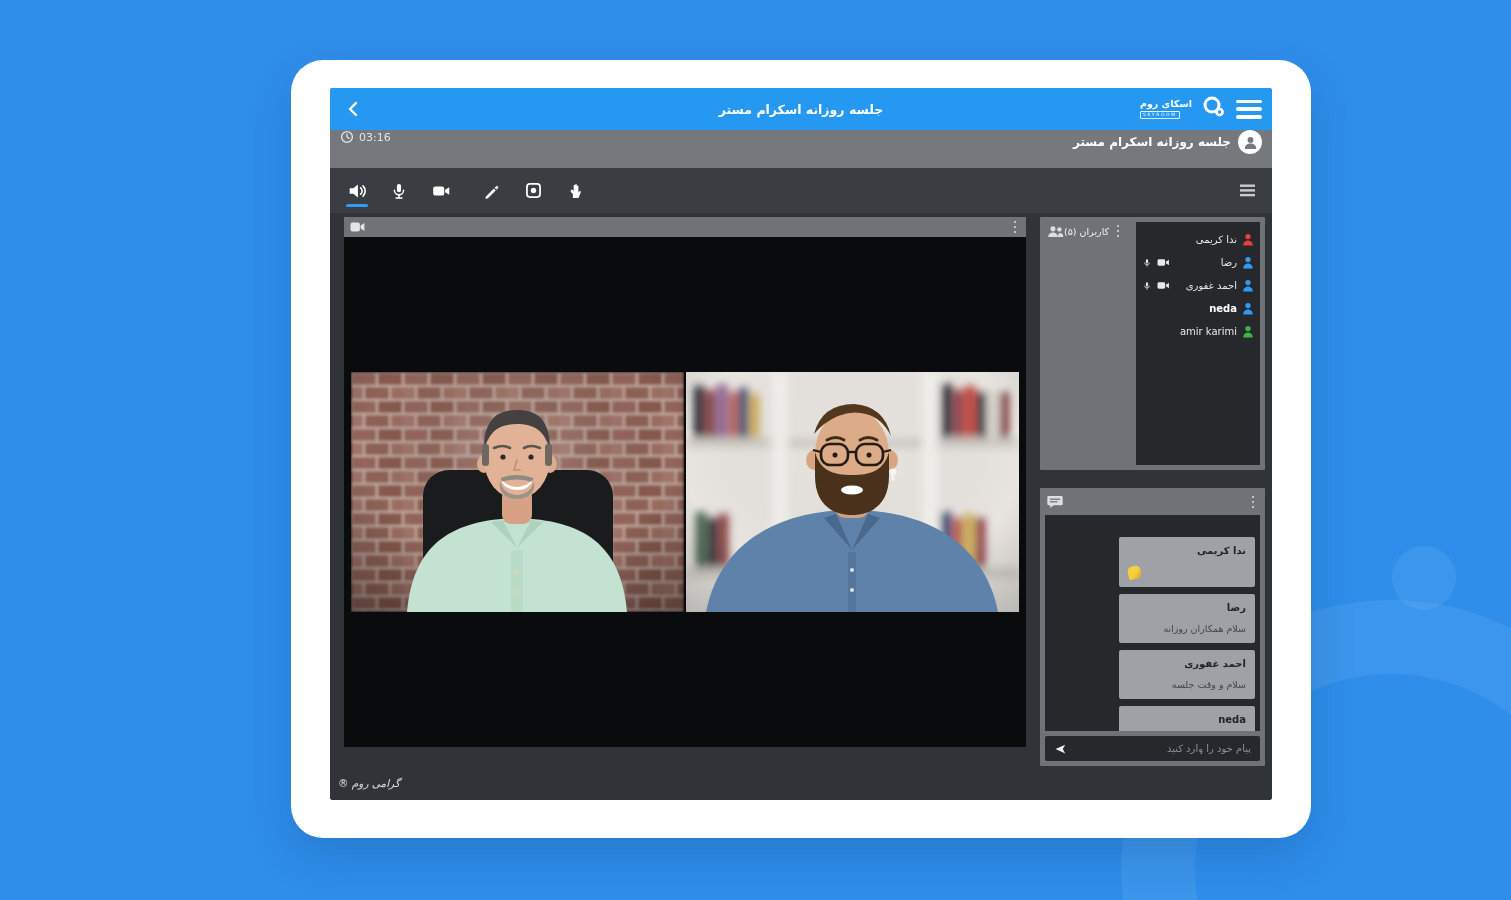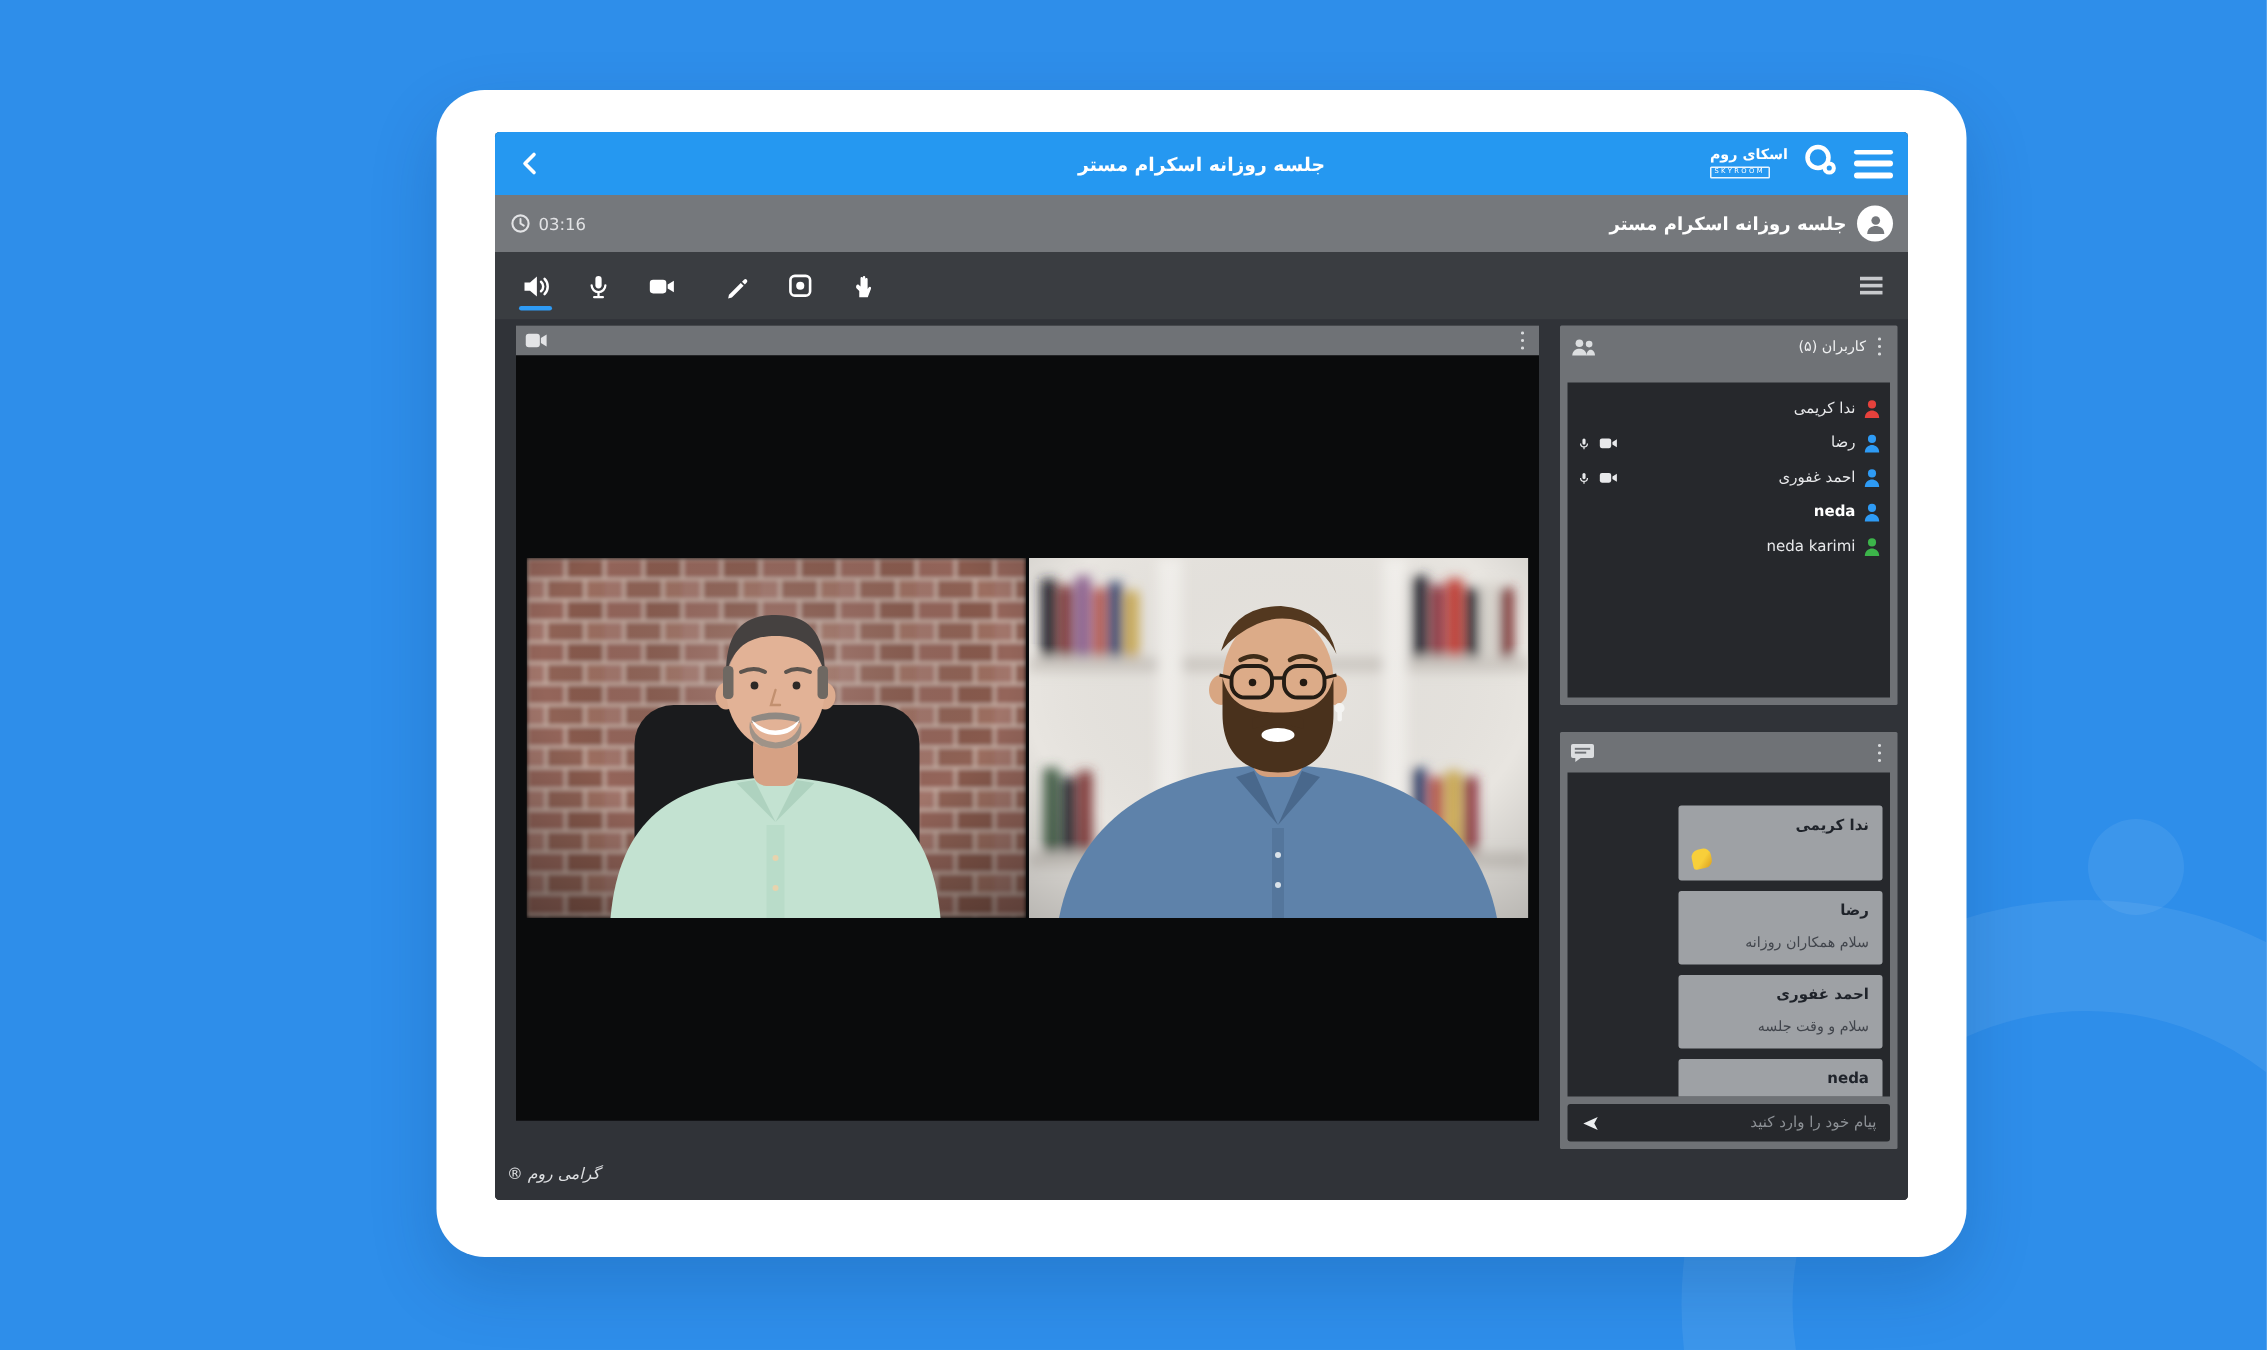--- a/index.html
+++ b/index.html
@@ -17,21 +17,21 @@
   .back-btn{position:absolute;left:10px;top:8px;width:26px;height:26px;display:flex;align-items:center;justify-content:center;cursor:pointer;}
   .app-title{color:#fff;font-size:12.5px;font-weight:bold;direction:rtl;}
   .header-right{position:absolute;right:10px;top:0;height:42px;display:flex;align-items:center;gap:9px;}
   .brand{display:flex;flex-direction:column;align-items:flex-start;line-height:1;}
   .brand-fa{color:#fff;font-size:9.5px;font-weight:bold;direction:rtl;}
   .brand-en{margin-top:2px;color:#fff;font-size:4.5px;letter-spacing:1.6px;border:1px solid rgba(255,255,255,.9);padding:1px 2px;border-radius:1px;}
   .burger{width:26px;height:19px;display:flex;flex-direction:column;justify-content:space-between;cursor:pointer;}
   .burger i{display:block;height:3.6px;background:#fff;border-radius:2px;}
 
   
-  .status-bar{height:38px;background:#75787c;display:flex;align-items:center;padding:0 10px;color:#e2e3e5;}
+  .status-bar{height:38px;background:#75787c;display:flex;align-items:flex-start;padding:0 10px;color:#e2e3e5;}
   .timer-wrap{display:flex;align-items:center;gap:5px;}
   .timer-text{font-size:11px;color:#e2e3e5;}
   .room-wrap{margin-left:auto;display:flex;align-items:center;gap:7px;}
   .room-title{font-size:12px;font-weight:bold;color:#fff;direction:rtl;}
   .avatar{width:24px;height:24px;border-radius:50%;background:#fff;display:flex;align-items:center;justify-content:center;}
 
   
   .toolbar{height:45px;background:#3a3d41;display:flex;align-items:center;padding:0 10px;position:relative;}
   .tool-btn{width:34px;height:34px;display:flex;align-items:center;justify-content:center;position:relative;cursor:pointer;margin-right:8px;}
   .tool-btn.active::after{content:"";position:absolute;left:6px;right:6px;bottom:1px;height:3px;background:#2e9bf5;border-radius:2px;}
@@ -46,21 +46,21 @@
 
   .video-panel{position:absolute;left:14px;top:4px;width:682px;height:530px;background:#0a0b0c;}
   .video-body{position:absolute;top:20px;left:0;right:0;bottom:0;background:#0a0b0c;display:flex;align-items:center;justify-content:center;gap:2px;}
   .feed{width:333px;height:240px;background:#000;overflow:hidden;}
   .feed svg{display:block;}
 
   .app-watermark{position:absolute;left:8px;top:564px;color:#eceef0;font-size:10.5px;font-style:italic;opacity:.92;direction:rtl;}
 
   .right-col{position:absolute;left:710px;top:4px;width:225px;}
   .side-panel{background:#6f7276;padding:5px;border-radius:1px;}
-  .participants-panel{height:253px;display:flex;flex-direction:column;gap:11px;}
+  .participants-panel{height:253px;display:flex;flex-direction:row;gap:11px;}
   .participants-panel .panel-head,.chat-panel .panel-head{background:none;padding:0 2px;height:18px;margin-bottom:4px;}
   .panel-title{margin-left:auto;color:#f0f1f2;font-size:9.5px;direction:rtl;margin-right:4px;}
   .panel-body{flex:1;background:#26282c;overflow:hidden;}
   .p-row{display:flex;align-items:center;height:23px;padding:0 6px;}
   .p-left{display:flex;align-items:center;gap:5px;}
   .p-right{margin-left:auto;display:flex;align-items:center;gap:5px;}
   .p-name{color:#e8e9eb;font-size:10px;direction:rtl;}
   .p-name.bold{font-weight:bold;color:#fff;}
   .p-body-pad{padding-top:6px;}
 
@@ -390,21 +390,21 @@
                 <span class="p-name bold">neda</span>
                 <svg width="12" height="13" viewBox="0 0 12 13">
                     <circle cx="6" cy="3.6" r="2.7" style="fill: rgb(46, 155, 245);"></circle>
                     <path d="M1.2,12.6 C1.2,9 4,7.6 6,7.6 C8,7.6 10.8,9 10.8,12.6 Z" style="fill: rgb(46, 155, 245);"></path>
                   </svg>
               </div>
             </div>
 
             <div class="p-row">
               <div class="p-right">
-                <span class="p-name">neda karimi</span>
+                <span class="p-name">amir karimi</span>
                 <svg width="12" height="13" viewBox="0 0 12 13">
                     <circle cx="6" cy="3.6" r="2.7" style="fill: rgb(60, 180, 74);"></circle>
                     <path d="M1.2,12.6 C1.2,9 4,7.6 6,7.6 C8,7.6 10.8,9 10.8,12.6 Z" style="fill: rgb(60, 180, 74);"></path>
                   </svg>
               </div>
             </div>
 
           </div>
         </div>
 

